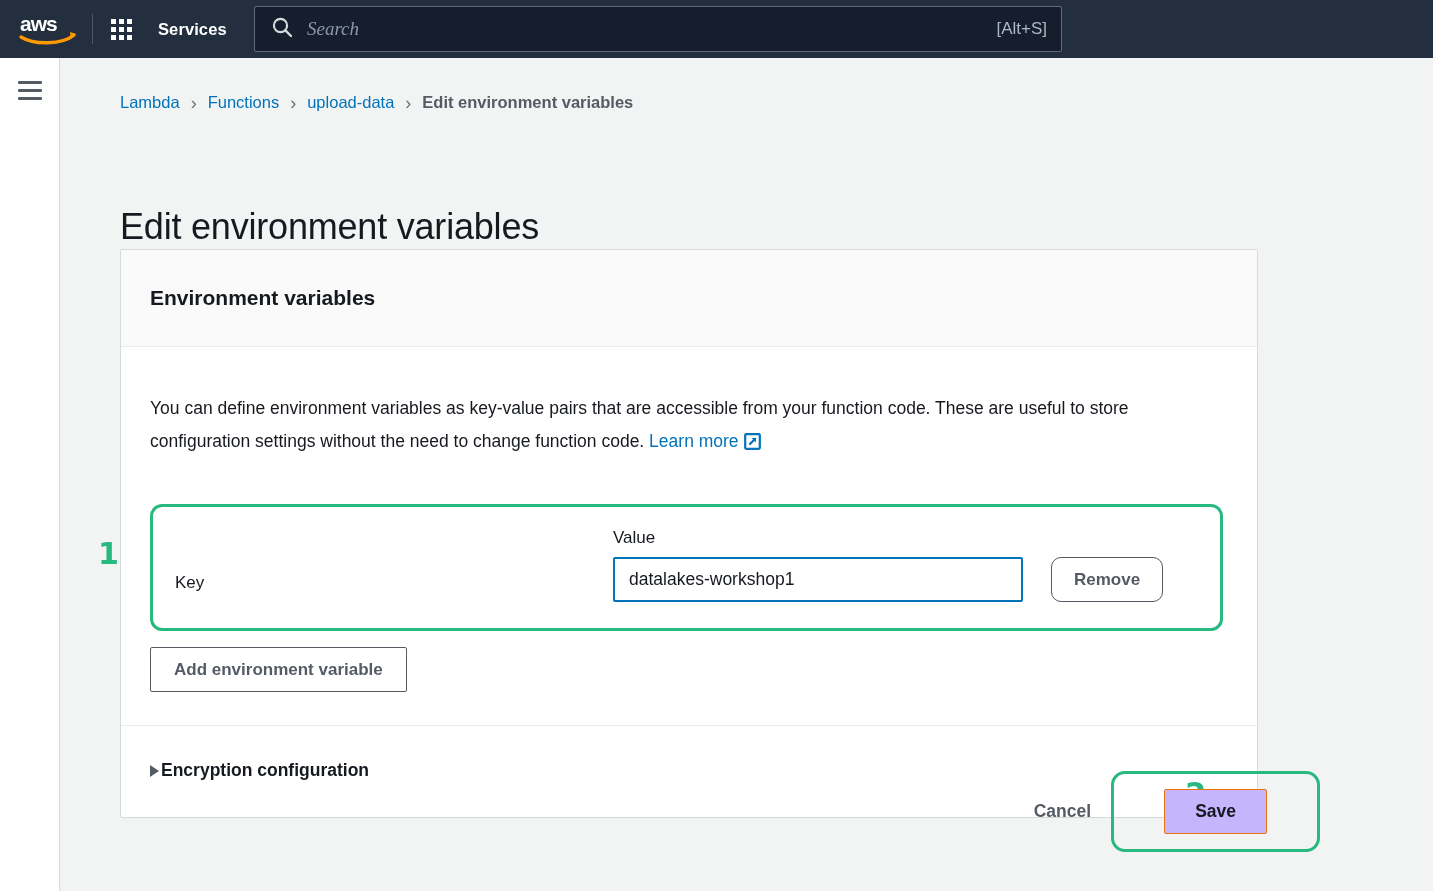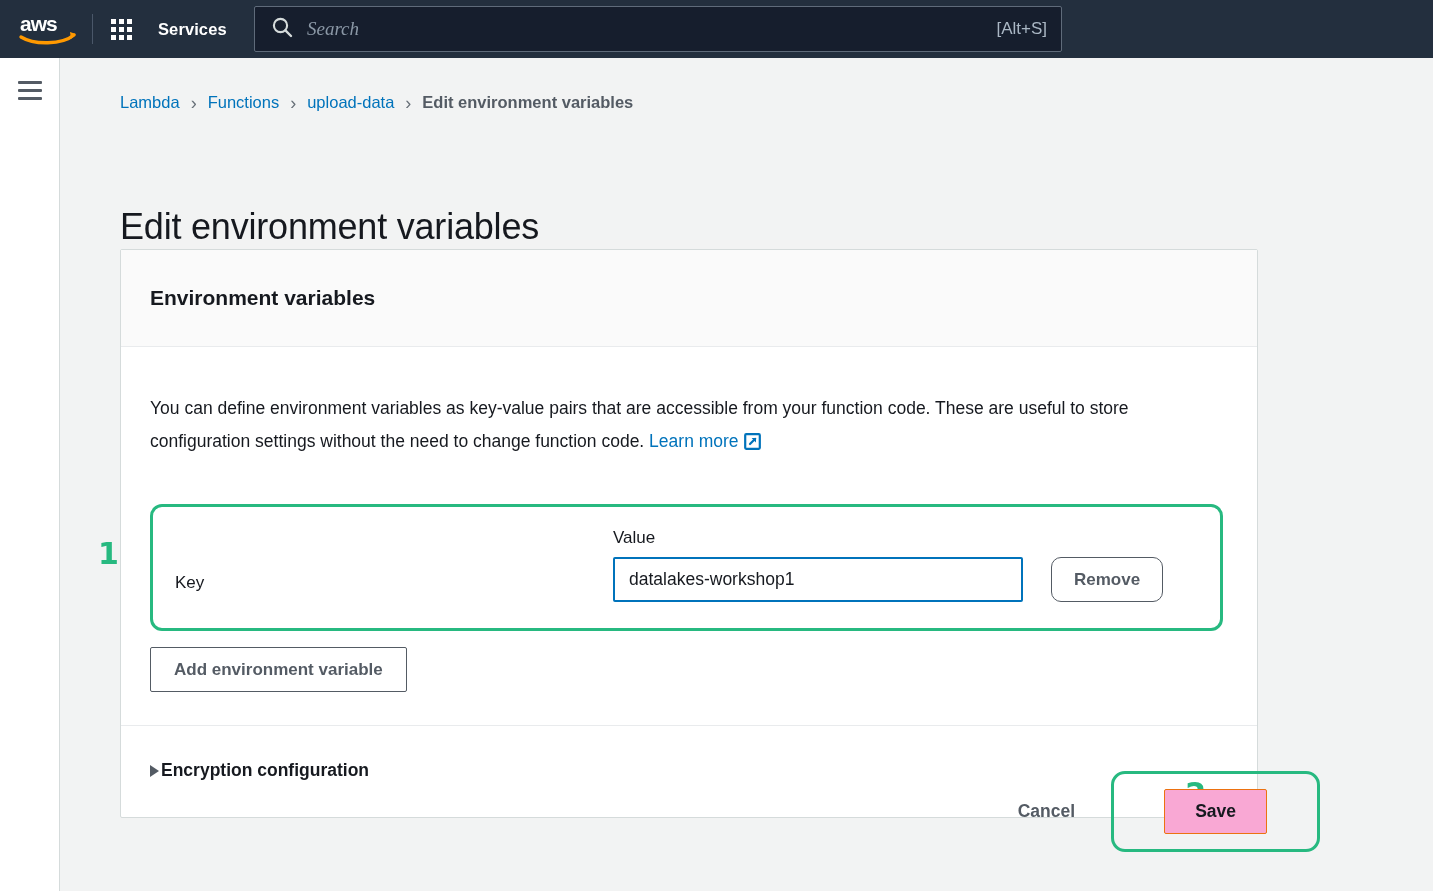--- a/index.html
+++ b/index.html
@@ -301,42 +301,42 @@
   }
 
   
   .footer-actions {
     position: absolute;
     top: 713px; left: 0;
     width: 1259px;
     display: flex;
     align-items: center;
     justify-content: flex-end;
-    gap: 16px;
+    gap: 0;
   }
   .cancel-btn {
     background: none;
     border: none;
     font-size: 17.5px;
     font-weight: bold;
     color: #545b64;
     cursor: pointer;
     padding: 0 20px;
     font-family: "Liberation Sans", sans-serif;
   }
   .save-highlight {
     border: 3px solid #27b980;
     border-radius: 14px;
     padding: 15px 50px;
     display: flex;
     align-items: center;
     justify-content: center;
   }
   .save-btn {
-    background: #f9a8d4;
+    background: #c4b5fd;
     border: 1px solid #ec7211;
     border-radius: 2px;
     color: #16191f;
     font-size: 17.5px;
     font-weight: bold;
     height: 45px;
     padding: 0 30px;
     cursor: pointer;
     font-family: "Liberation Sans", sans-serif;
   }

